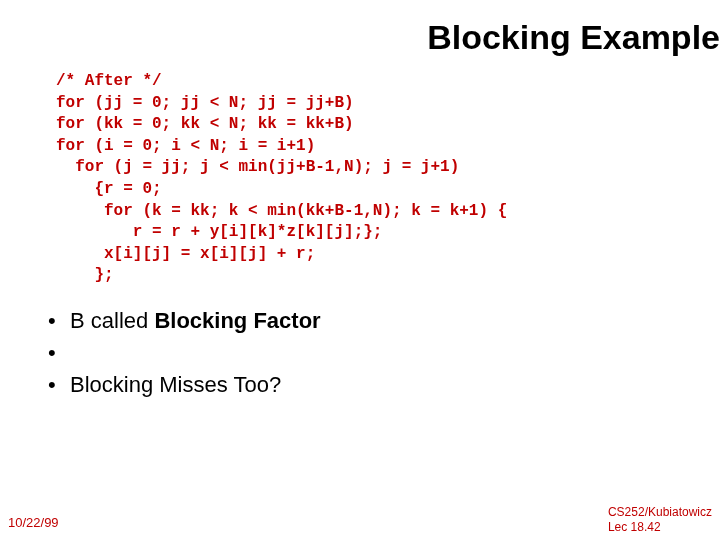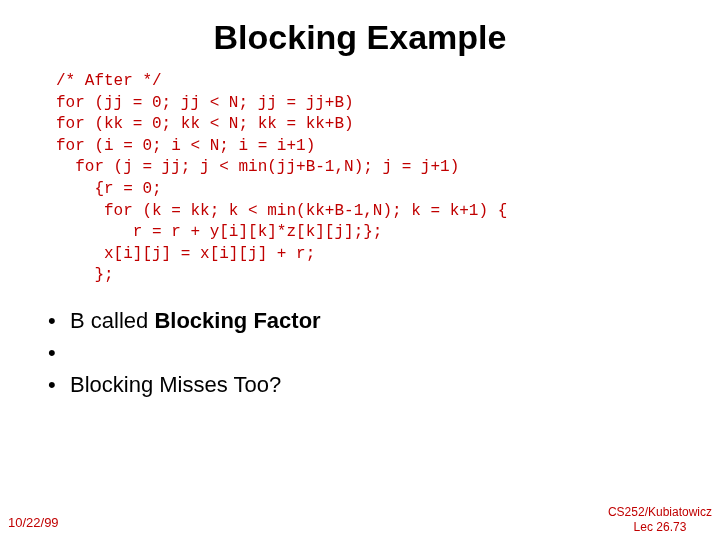--- a/index.html
+++ b/index.html
@@ -7,30 +7,30 @@
     padding: 0;
     width: 720px;
     height: 540px;
     background: #fff;
     font-family: "Comic Sans MS", cursive, sans-serif;
     color: #000;
     position: relative;
     overflow: hidden;
   }
   .title {
-    text-align: center;
+    text-align: right;
     font-size: 34px;
     font-weight: bold;
     margin-top: 18px;
     margin-bottom: 14px;
   }
   .code {
     font-family: "Courier New", Courier, monospace;
     font-size: 16px;
-    font-weight: normal;
+    font-weight: bold;
     color: #c00000;
     white-space: pre;
     margin-left: 56px;
     line-height: 1.35;
   }
   .bullets {
     margin-top: 18px;
     margin-left: 48px;
     font-size: 22px;
     line-height: 1.45;
@@ -56,21 +56,21 @@
     bottom: 10px;
     font-size: 13px;
     color: #c00000;
   }
   .footer-right {
     position: absolute;
     right: 8px;
     bottom: 6px;
     font-size: 12px;
     color: #c00000;
-    text-align: center;
+    text-align: left;
     line-height: 1.2;
   }
 </style>
 </head>
 <body>
 
 <div class="title">Blocking Example</div>
 
 <div class="code">/* After */
 for (jj = 0; jj &lt; N; jj = jj+B)
@@ -95,14 +95,14 @@
   </div>
   <div class="row">
     <span class="dot">•</span>
     <span>Blocking Misses Too?</span>
   </div>
 </div>
 
 <div class="footer-left">10/22/99</div>
 <div class="footer-right">
   <div>CS252/Kubiatowicz</div>
-  <div>Lec 26.73</div>
+  <div>Lec 18.42</div>
 </div>
 
 </body></html>

